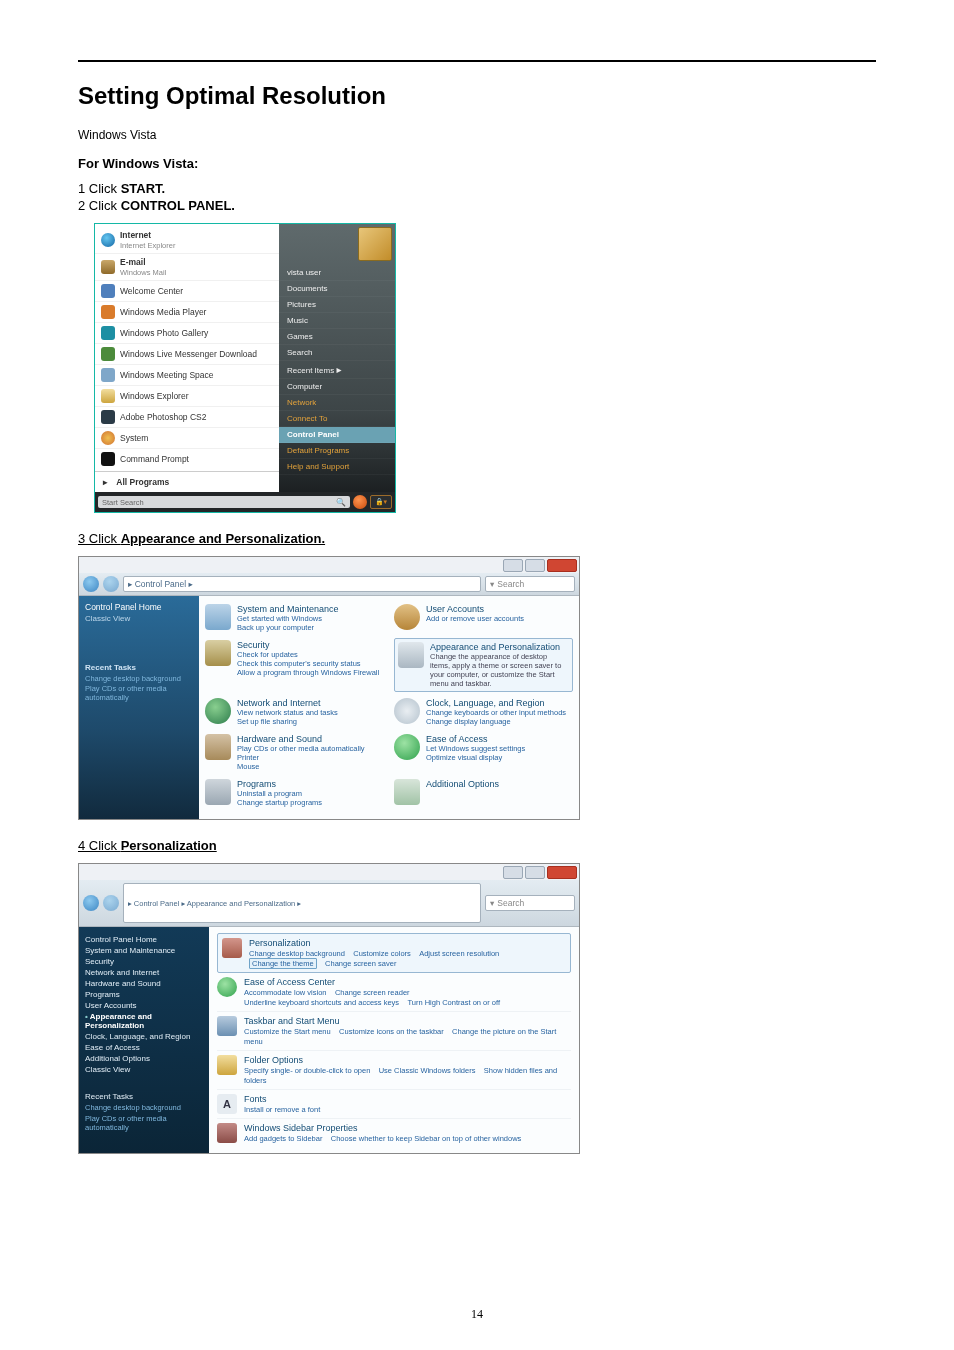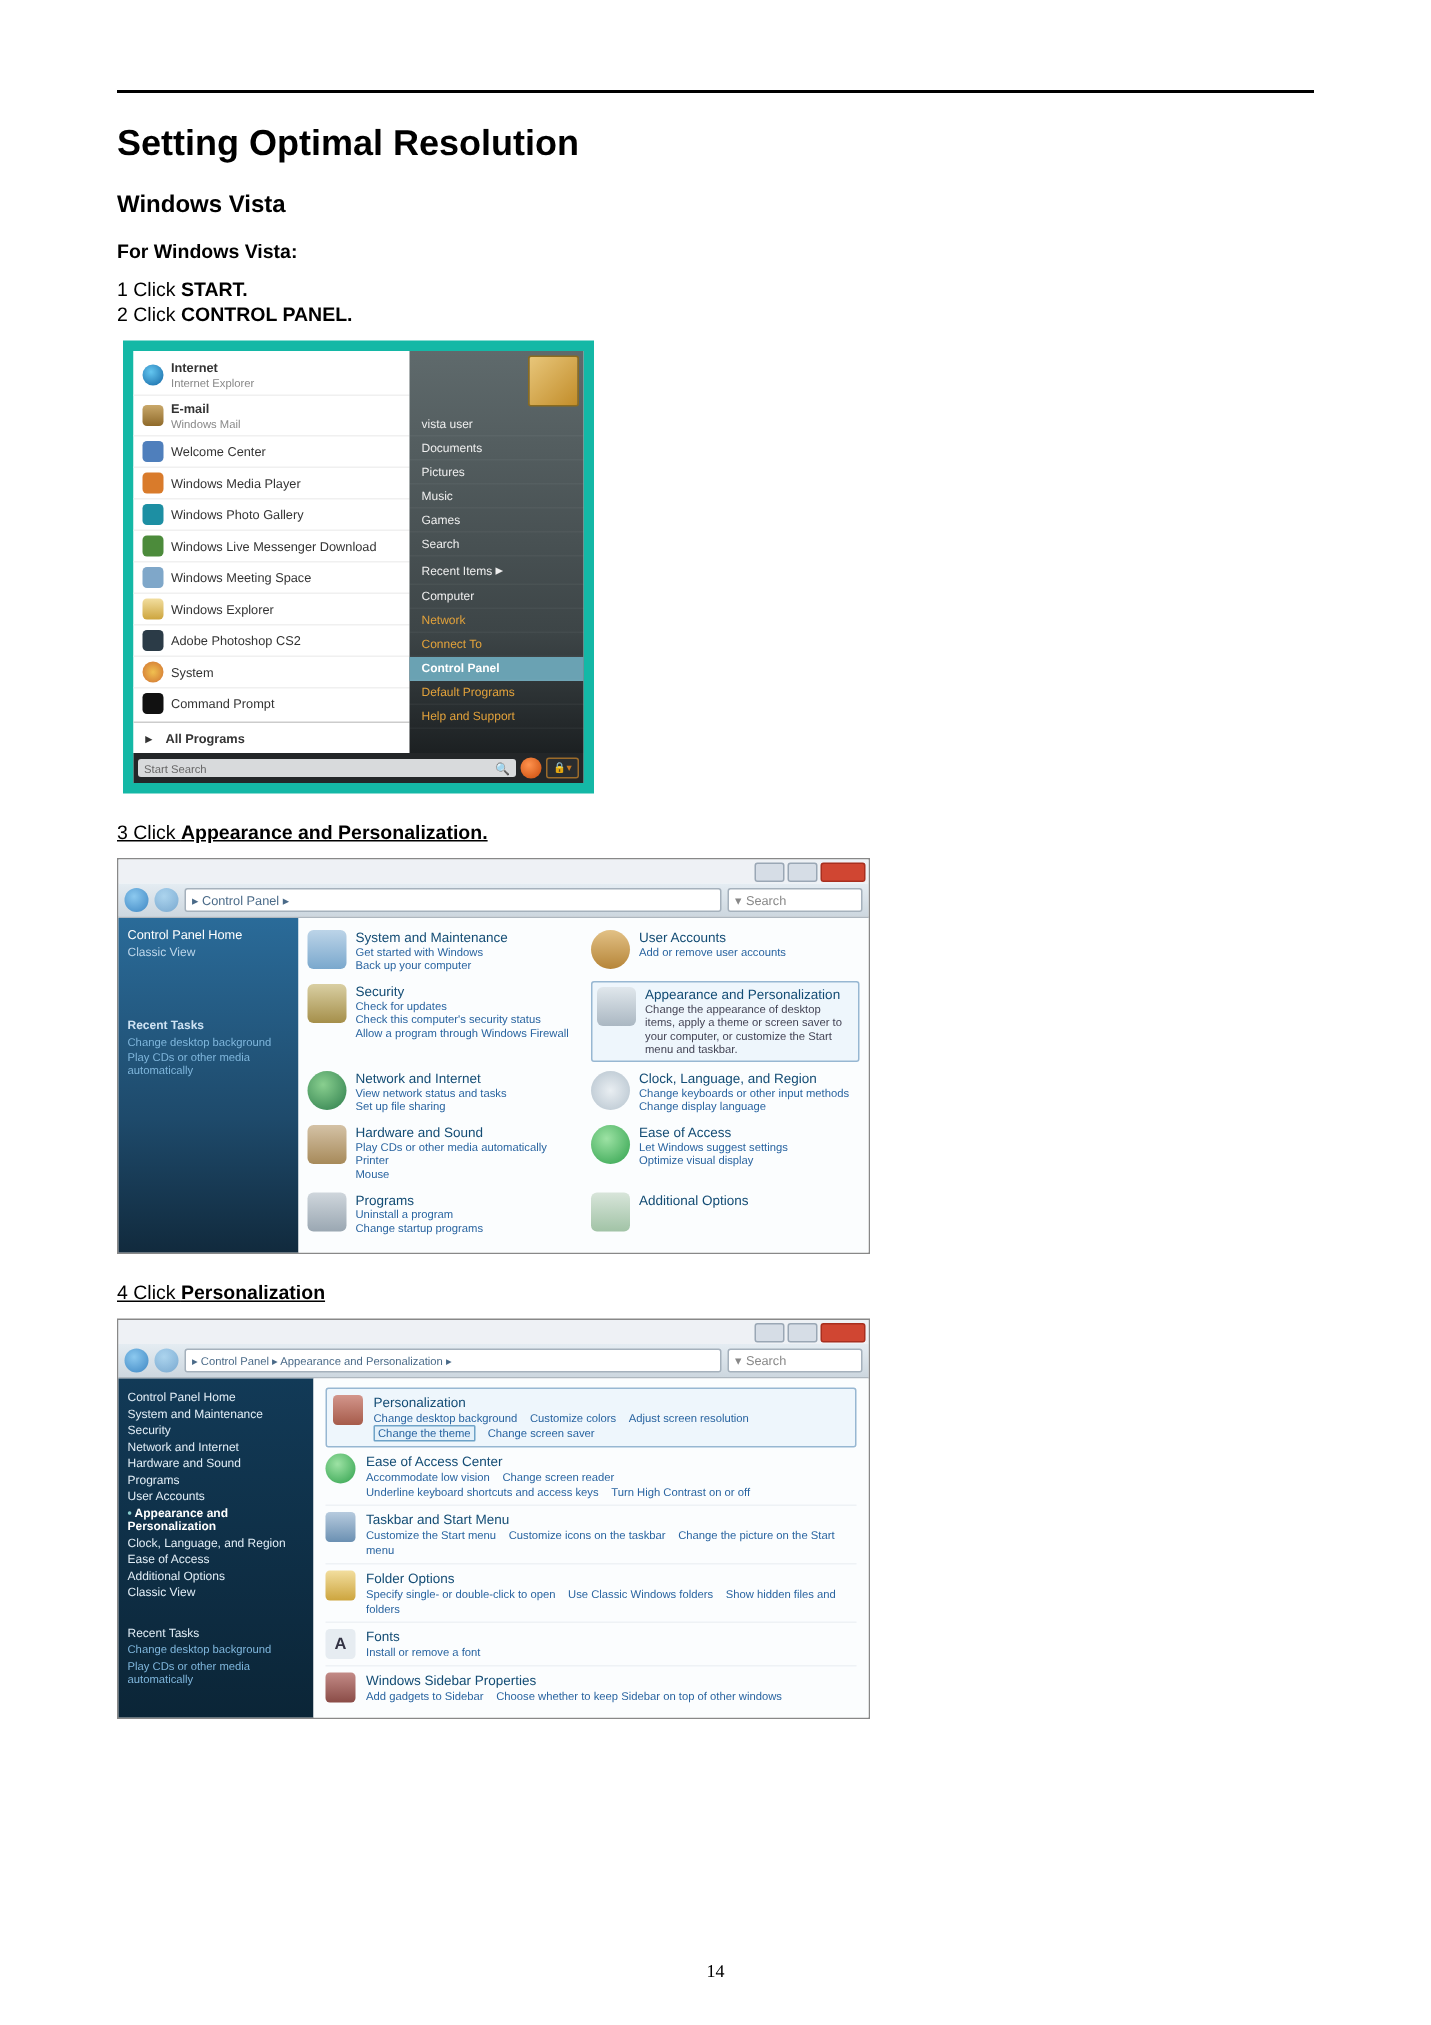--- a/index.html
+++ b/index.html
@@ -25,22 +25,22 @@
     font-size: 42px;
     font-weight: bold;
     margin: 0 0 28px 0;
   }
   h2 {
     font-size: 24px;
     font-weight: bold;
     margin: 0 0 18px 0;
   }
   h3 {
-    font-size: 16px;
-    font-weight: bold;
+    font-size: 12px;
+    font-weight: normal;
     margin: 0 0 14px 0;
   }
   .subhead {
     font-size: 13px;
     font-weight: bold;
     margin: 0 0 10px 0;
   }
   .step {
     font-size: 13px;
     margin: 2px 0;
@@ -48,22 +48,22 @@
   .step strong { font-weight: bold; }
   .caption {
     font-size: 13px;
     margin: 18px 0 10px 0;
     text-decoration: underline;
   }
 
   
   .shot1 {
     width: 300px;
-    border: 7px solid #14b8a6;
-    margin: 10px 0 8px 4px;
+    border: 1px solid #14b8a6;
+    margin: 10px 0 8px 16px;
     font-size: 8.5px;
     color: #333;
   }
   .shot1 .top {
     display: flex;
   }
   .shot1 .left1 {
     flex: 0 0 184px;
     background: #fff;
   }
@@ -501,21 +501,21 @@
 
   <div class="shot3">
     <div class="win-titlebar" style="height:16px;display:flex;justify-content:flex-end;align-items:center;background:#eef1f5;padding:0 2px;gap:2px;">
       <div class="wb" style="width:18px;height:11px;background:#d6dde6;border:1px solid #9aa7b5;border-radius:2px;"></div>
       <div class="wb" style="width:18px;height:11px;background:#d6dde6;border:1px solid #9aa7b5;border-radius:2px;"></div>
       <div class="wb red" style="width:28px;height:11px;background:#d04632;border:1px solid #a82f1f;border-radius:2px;"></div>
     </div>
     <div class="addr">
       <div class="navbtn" style="width:16px;height:16px;border-radius:50%;background:radial-gradient(circle at 40% 35%, #8cc9ef, #3d86c3);"></div>
       <div class="navbtn" style="width:16px;height:16px;border-radius:50%;background:radial-gradient(circle at 40% 35%, #8cc9ef, #3d86c3);opacity:.6;"></div>
-      <div class="crumb" style="flex:1;background:#fff;border:1px solid #a5b1bc;border-radius:2px;height:14px;display:flex;align-items:center;padding:0 4px;color:#4a6a88;font-size:7.5px;">▸ Control Panel ▸ Appearance and Personalization ▸</div>
+      <div class="crumb" style="flex:1;background:#fff;border:1px solid #a5b1bc;border-radius:2px;height:14px;display:flex;align-items:center;padding:12px 4px;color:#4a6a88;font-size:7.5px;">▸ Control Panel ▸ Appearance and Personalization ▸</div>
       <div class="srch2" style="width:80px;background:#fff;border:1px solid #a5b1bc;border-radius:2px;height:14px;display:flex;align-items:center;padding:0 4px;color:#888;">▾ <span style="margin-left:3px;">Search</span></div>
     </div>
     <div class="body3">
       <div class="side3">
         <div class="sh">Control Panel Home</div>
         <div class="sh">System and Maintenance</div>
         <div class="sh">Security</div>
         <div class="sh">Network and Internet</div>
         <div class="sh">Hardware and Sound</div>
         <div class="sh">Programs</div>

